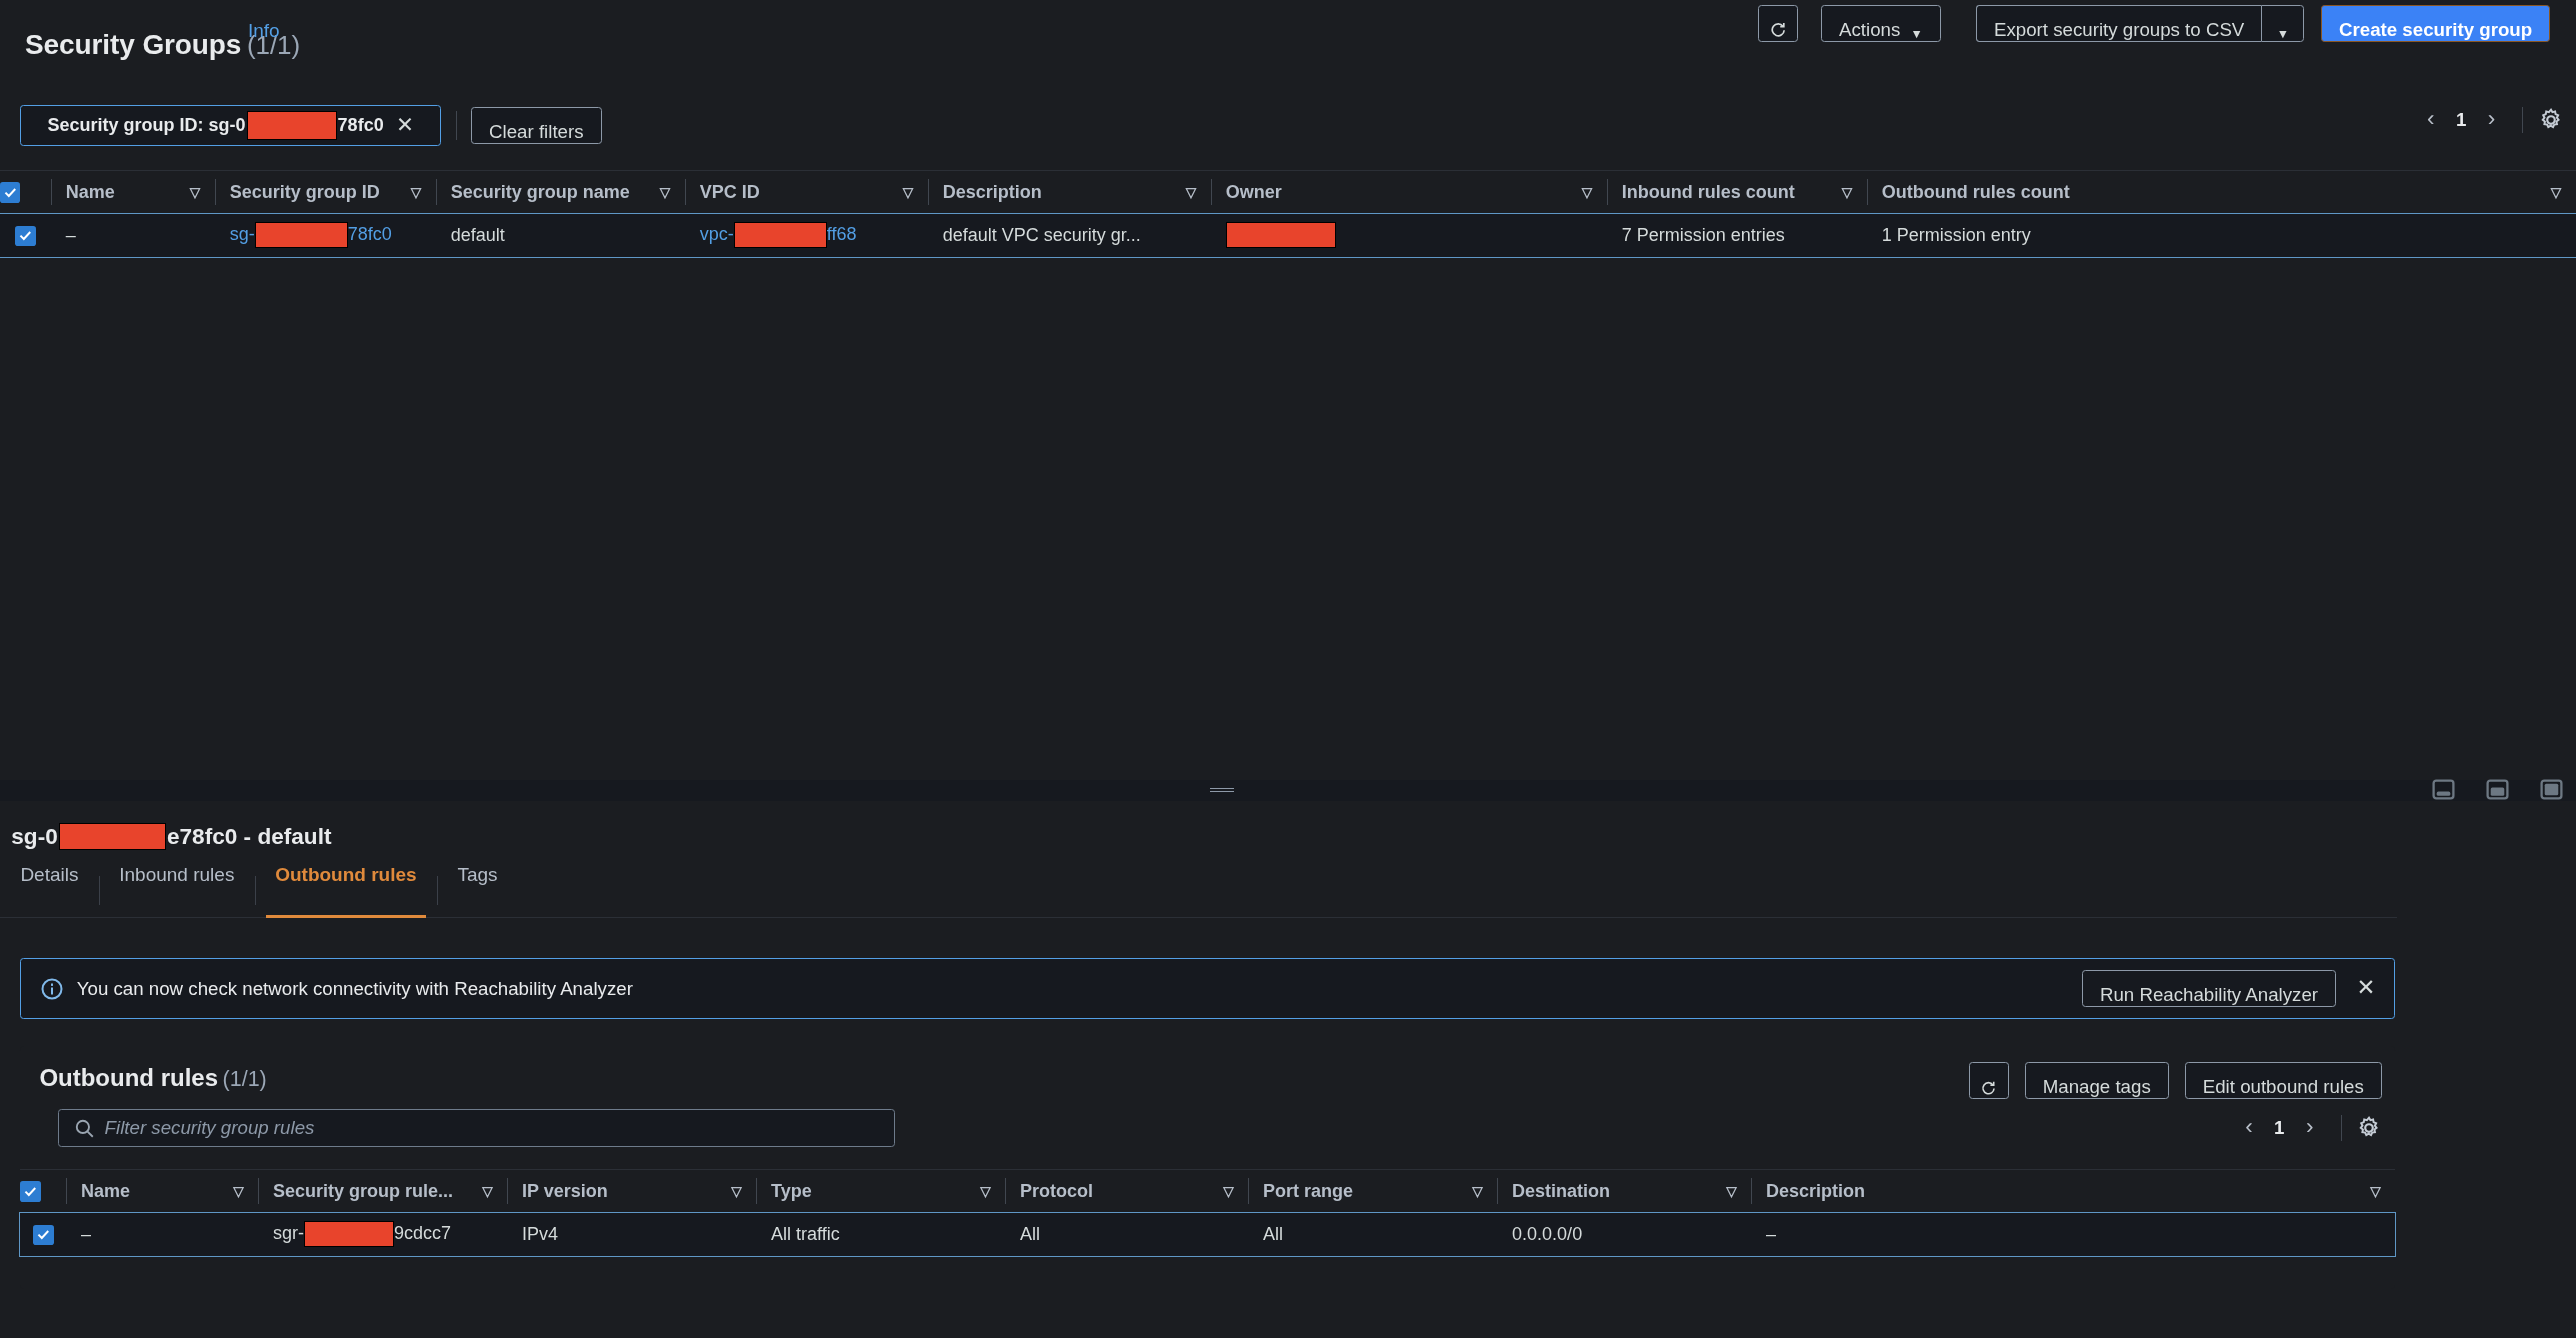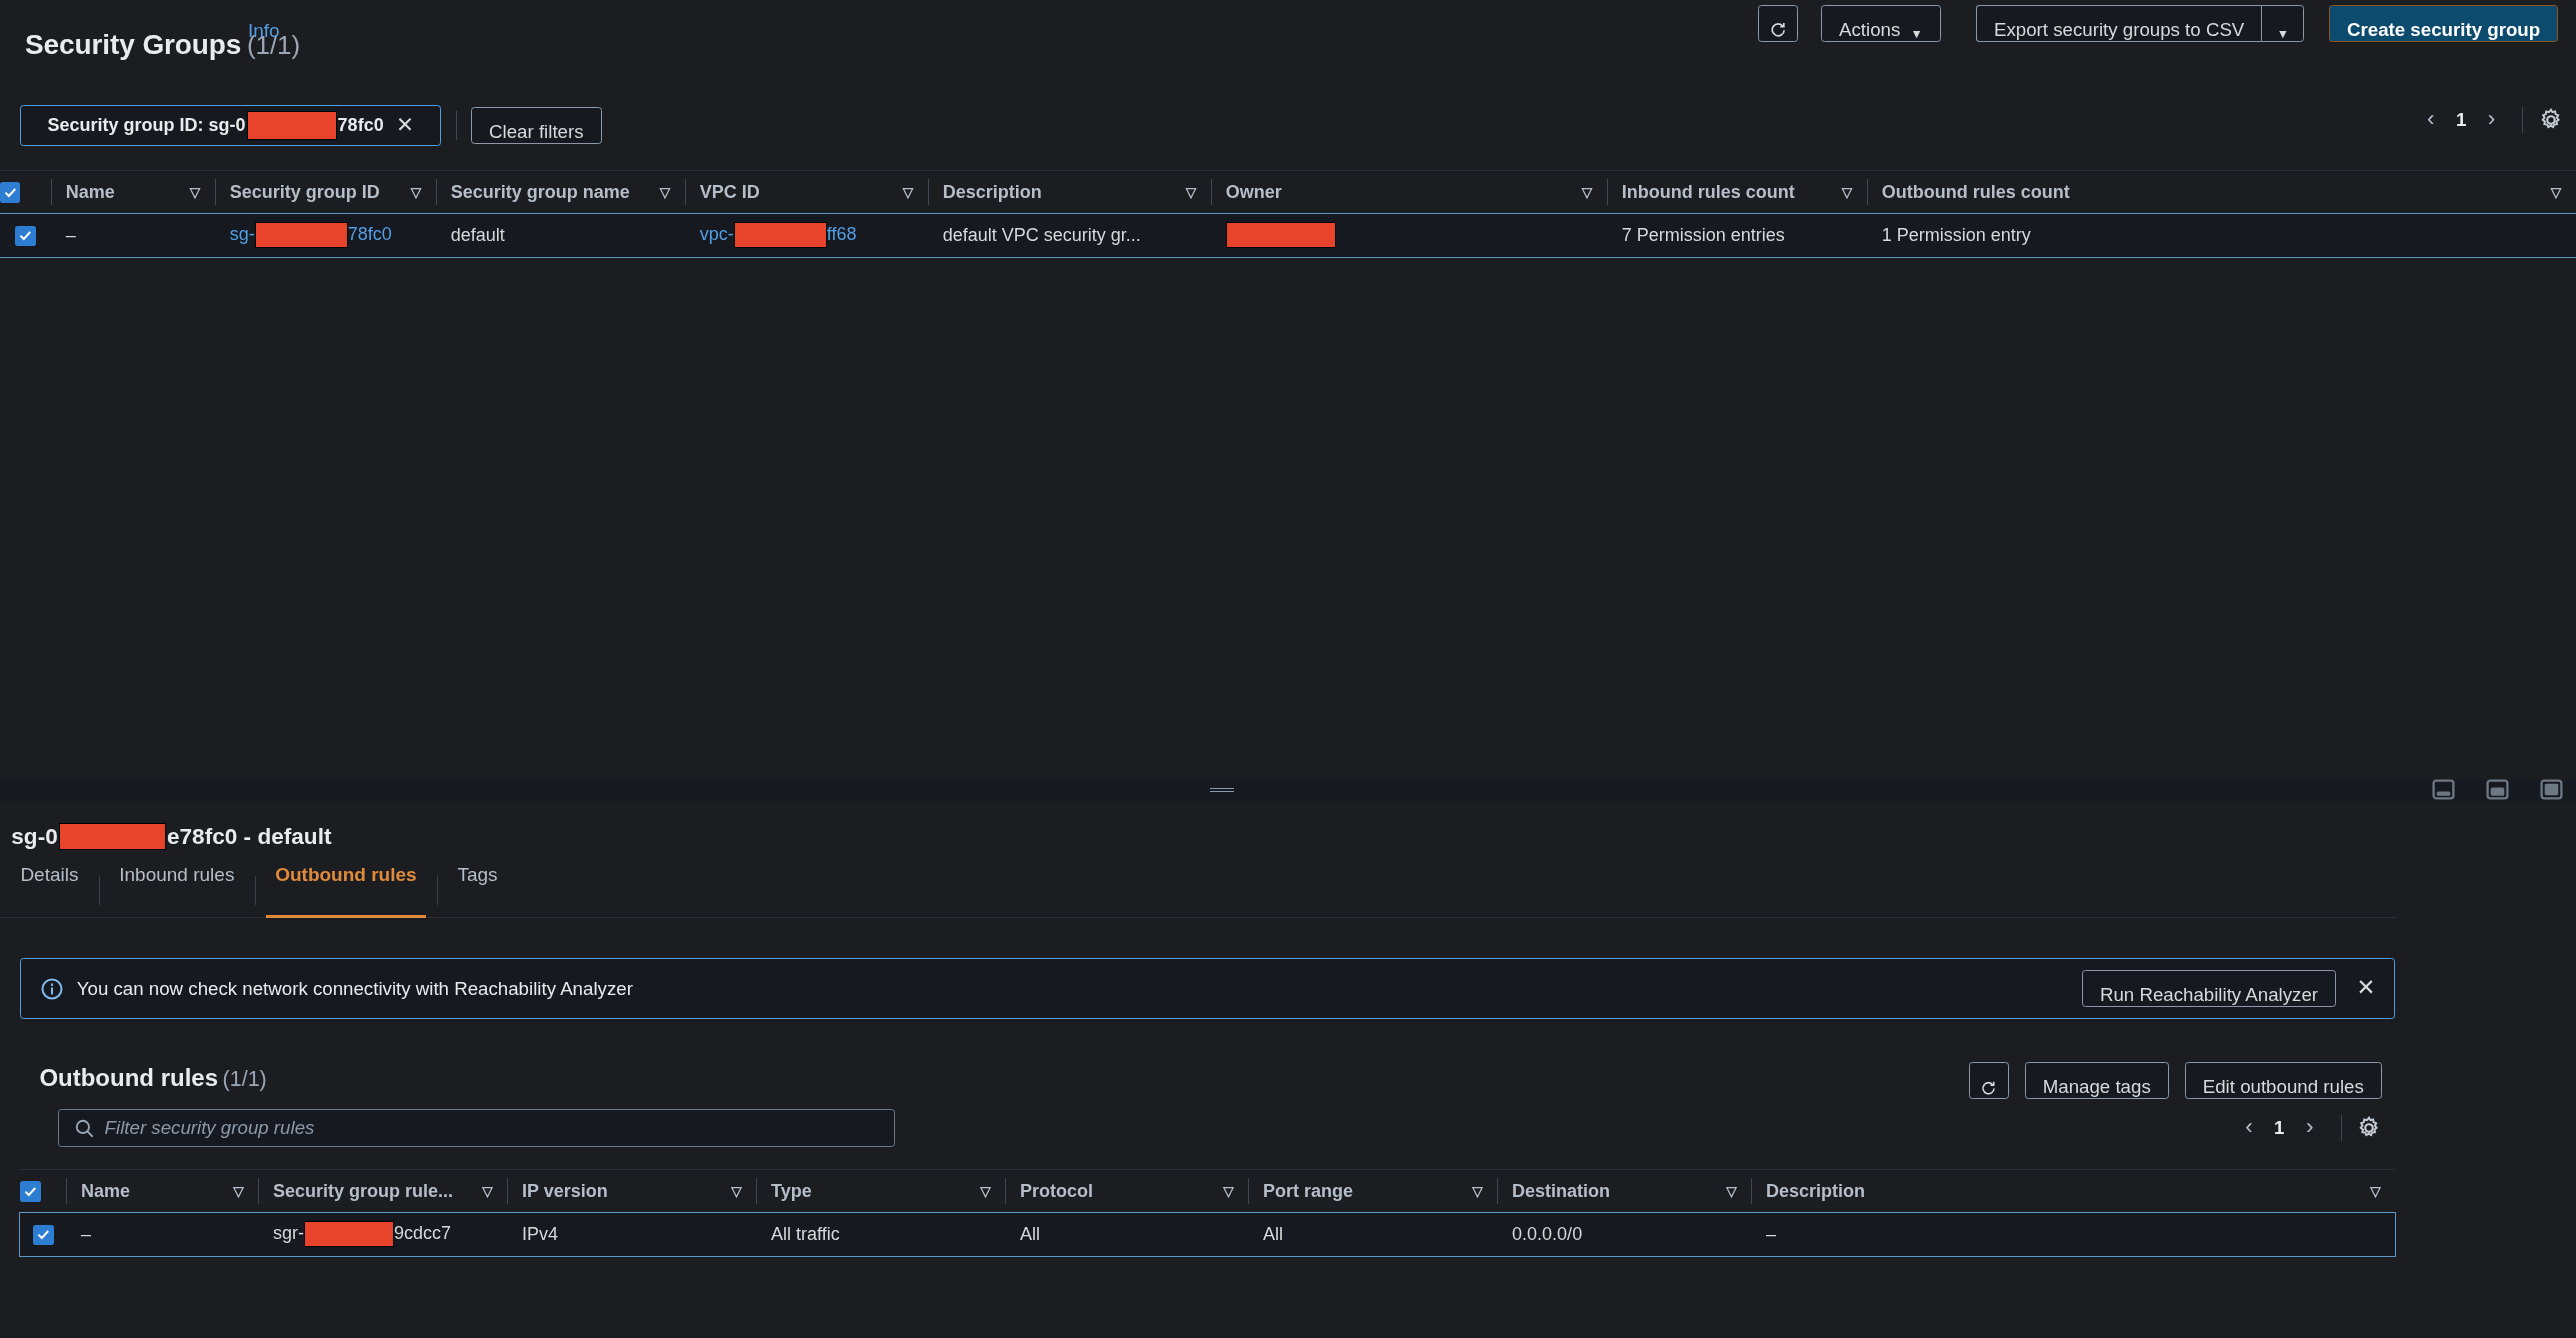--- a/index.html
+++ b/index.html
@@ -40,21 +40,21 @@
   .tb { position: absolute; top: 4.5px; height: 37px; display: flex; align-items: center; }
   .btn {
     height: 37px; border: 0.6px solid #8d99a8; border-radius: 3.4px;
     background: #16191f; color: #d5dbdb; font-size: 18.7px;
     display: flex; align-items: flex-end; justify-content: center;
     padding: 0 17px; cursor: pointer; font-family: "Liberation Sans", sans-serif;
     white-space: nowrap;
   }
   .btn-icon { width: 40px; padding: 0; }
   .btn-primary {
-    background: #0c4a6e; border: 0.6px solid #8a5724; color: #ffffff; font-weight: bold; margin-left: 8px;
+    background: #3b82f6; border: 0.6px solid #8a5724; color: #ffffff; font-weight: bold;
   }
   .caret { font-size: 12.4px; margin-left: 10.2px; color: #d5dbdb; }
   .split-left { border-top-right-radius: 0; border-bottom-right-radius: 0; border-right: none; }
   .split-right { border-top-left-radius: 0; border-bottom-left-radius: 0; width: 43px; padding: 0; }
 
   
   .refresh-glyph { font-size: 21.5px; line-height: 1; color: #d5dbdb; }
 
   
   .filter-input-wrap {

